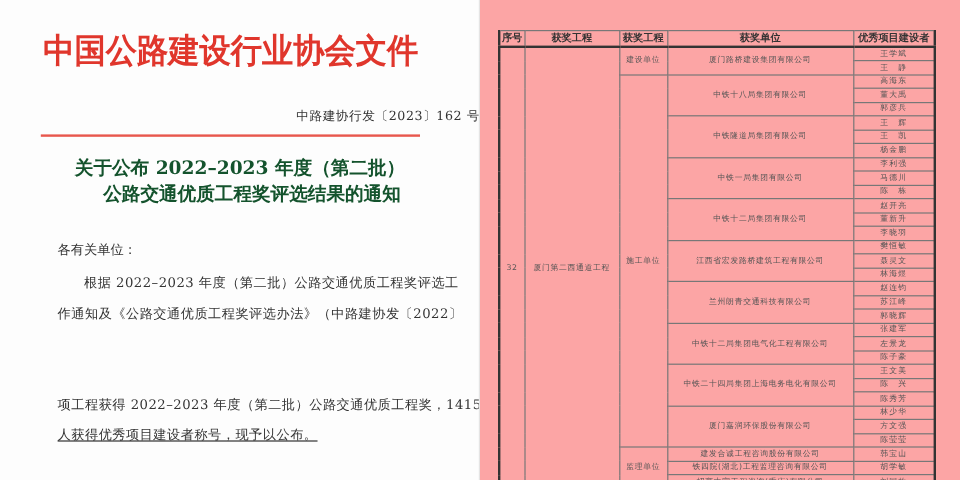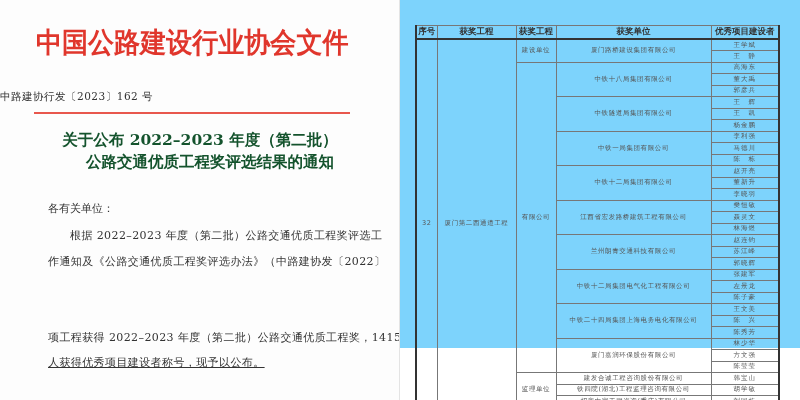--- a/index.html
+++ b/index.html
@@ -8,36 +8,36 @@
 
   
   .left-page { position: absolute; left: 0; top: 0; width: 400px; height: 400px; background: #fdfdfd; }
   .doc-header {
     position: absolute; left: 36px; top: 24px; width: 316px;
     color: #e0362c; font-family: "DejaVu Sans", "Liberation Sans", sans-serif;
     font-weight: bold; font-size: 28px; letter-spacing: 0px; white-space: nowrap;
     transform: scaleX(0.93); transform-origin: left center;
   }
   .doc-number {
-    position: absolute; left: 0; width: 400px; top: 90px; text-align: left;
+    position: absolute; left: 0; width: 400px; top: 90px; text-align: right;
     font-size: 10.5px; color: #333; letter-spacing: 0.5px;
   }
   .red-rule { position: absolute; left: 34px; top: 112px; width: 316px; height: 1.5px; background: #e8574d; }
   .doc-title {
     position: absolute; left: 0; width: 400px; text-align: center;
     font-weight: bold; font-size: 15.5px; color: #14532d; white-space: nowrap;
   }
   .doc-title.l1 { top: 130px; }
   .doc-title.l2 { top: 152px; padding-left: 20px; }
   .salutation { position: absolute; left: 48px; top: 201px; font-size: 11px; color: #333; }
   .body-line { position: absolute; left: 48px; width: 300px; font-size: 11px; color: #333; white-space: nowrap; letter-spacing: 0.4px; }
   .body-line.indent { left: 70px; }
 
   
-  .right-page { position: absolute; left: 400px; top: 0; width: 400px; height: 348px; background: #7dd3fc; }
+  .right-page { position: absolute; left: 400px; top: 0; width: 400px; height: 400px; background: #fca5a5; }
   table.award {
     position: absolute; left: 15px; top: 25px;
     border-collapse: collapse; table-layout: fixed;
     font-family: "DejaVu Sans", "Liberation Sans", sans-serif;
     border-left: 2px solid #333; border-right: 2px solid #333; border-top: 1px solid #555;
   }
   table.award th, table.award td {
     border: 1px solid #777; text-align: center; vertical-align: middle;
     padding: 0; overflow: hidden; white-space: nowrap; color: #555;
   }
@@ -92,21 +92,21 @@
           <td rowspan="32">32</td>
           <td rowspan="32">厦门第二西通道工程</td>
           <td rowspan="2">建设单位</td>
           <td rowspan="2">厦门路桥建设集团有限公司</td>
           <td class="person">王学斌</td>
         </tr>
         <tr>
           <td class="person">王　静</td>
         </tr>
         <tr>
-          <td rowspan="27">有限公司</td>
+          <td rowspan="27">施工单位</td>
           <td rowspan="3">中铁十八局集团有限公司</td>
           <td class="person">高海东</td>
         </tr>
         <tr>
           <td class="person">董大禹</td>
         </tr>
         <tr>
           <td class="person">郭彦兵</td>
         </tr>
         <tr>

